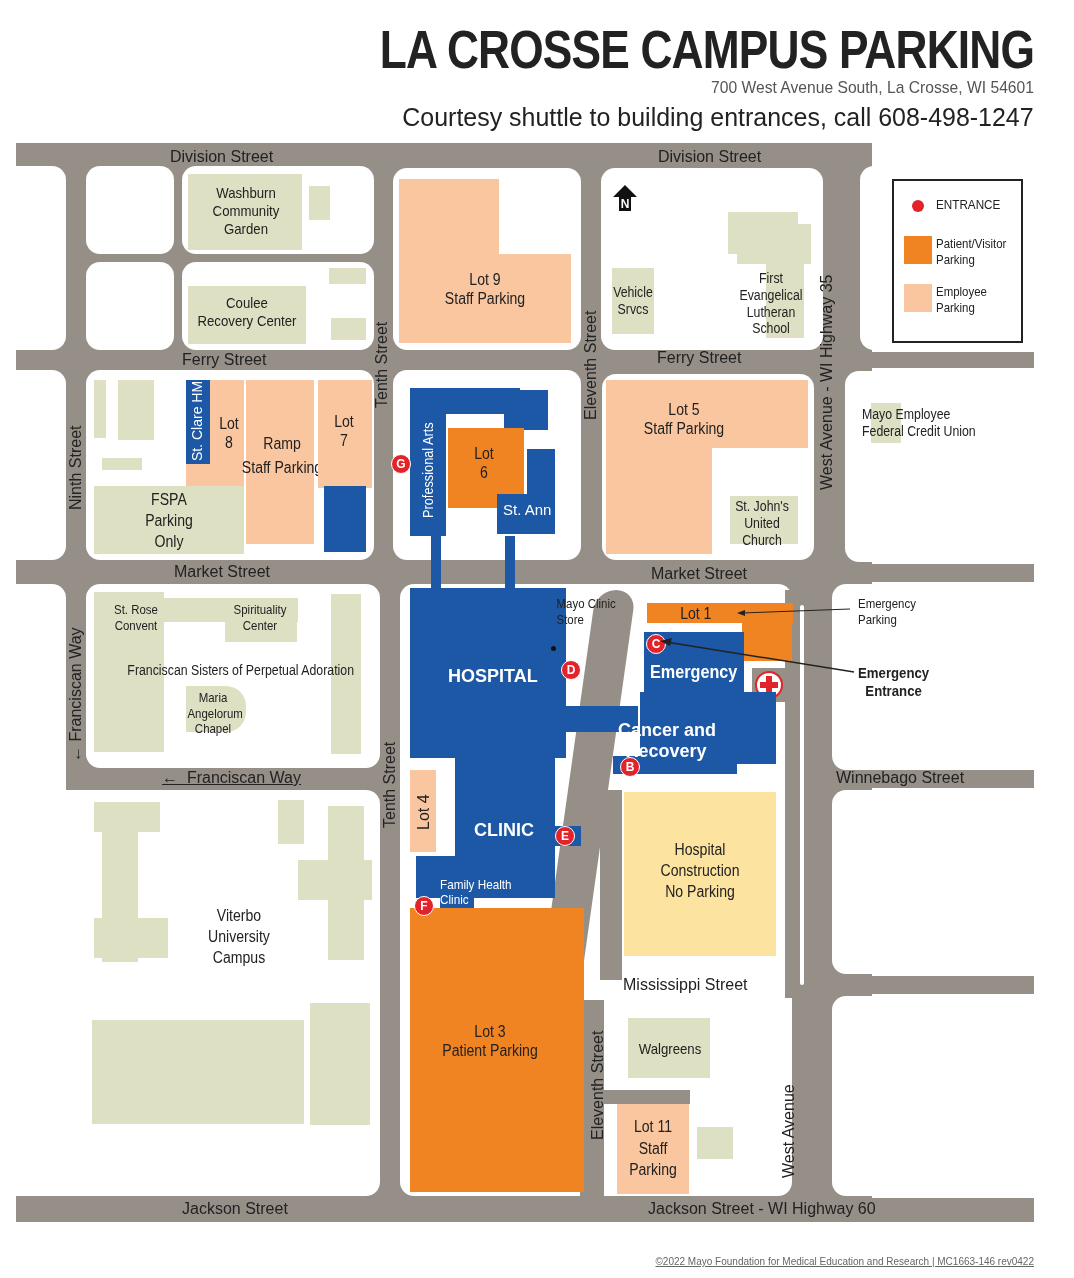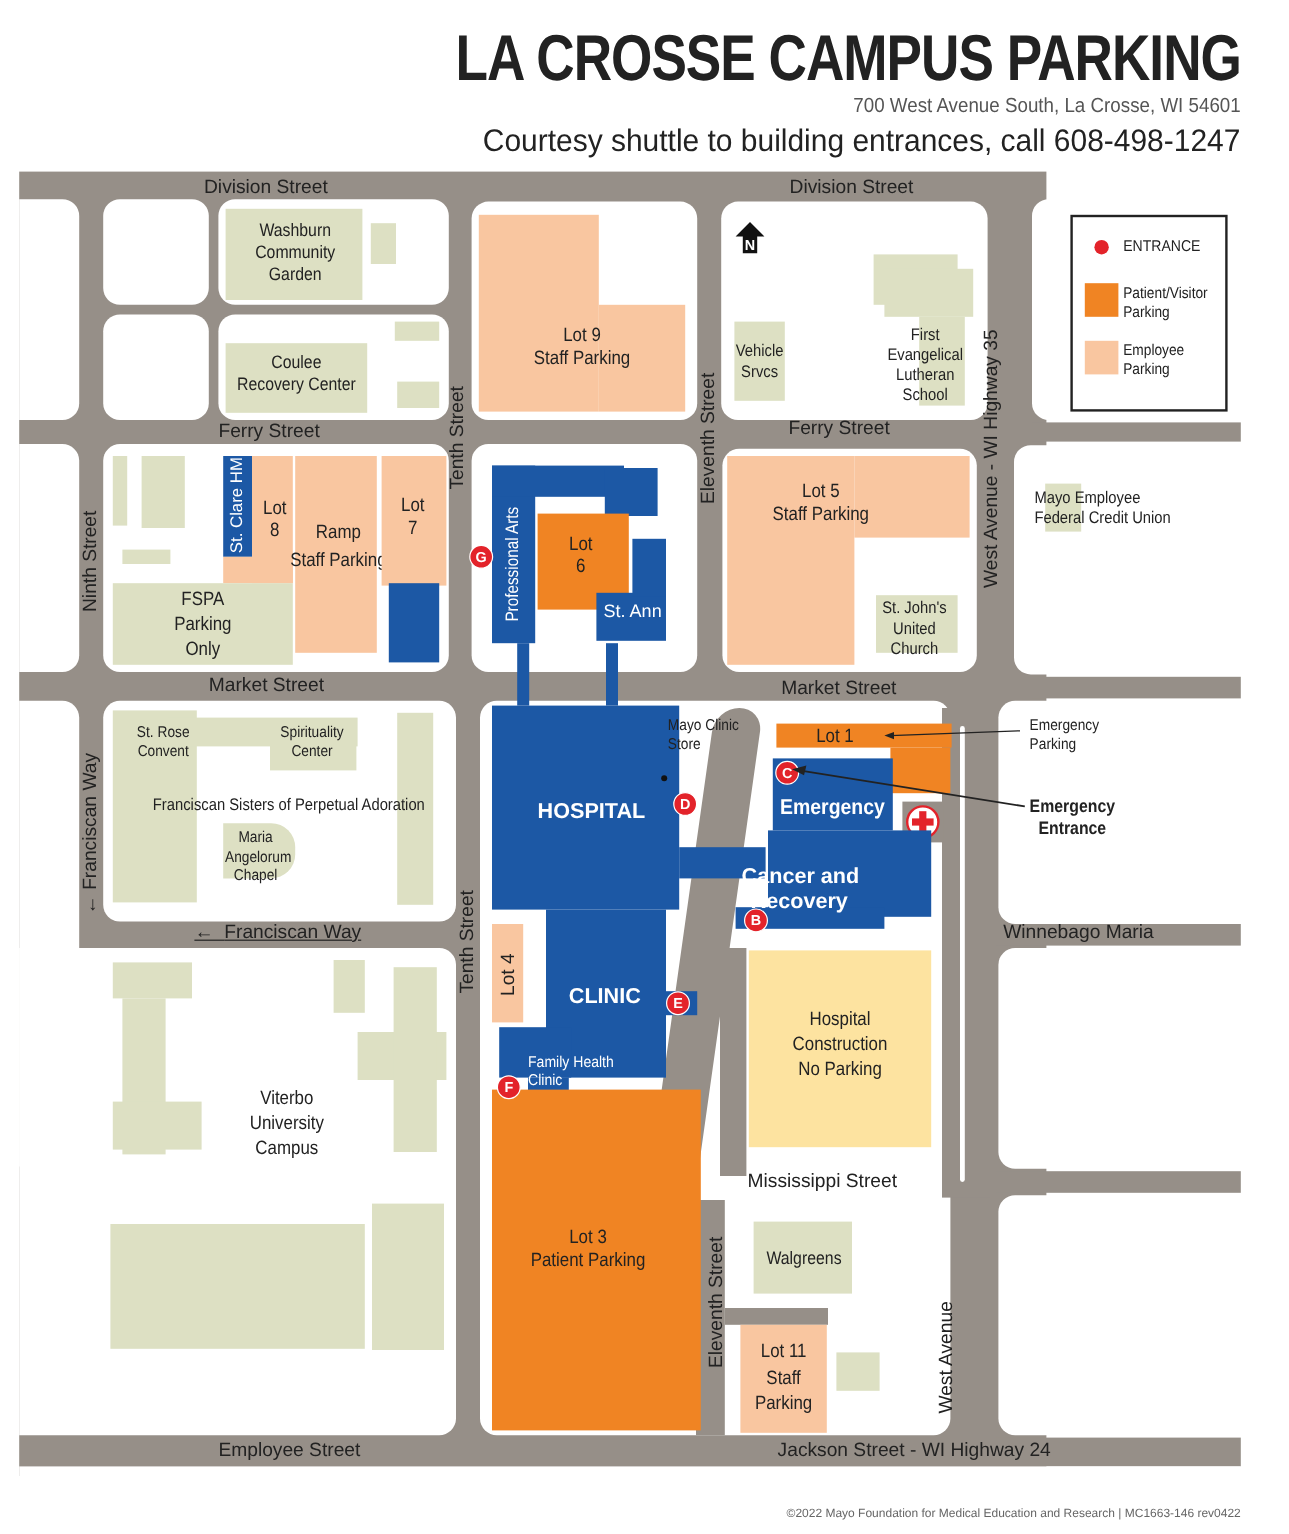--- a/index.html
+++ b/index.html
@@ -14,21 +14,21 @@
   .emp{background:#f9c6a0;position:absolute;}
   .pat{background:#f08423;position:absolute;}
   .mayo{background:#1c58a5;position:absolute;}
   .cons{background:#fde3a0;position:absolute;}
   .lbl{position:absolute;font-size:15px;color:#222;text-align:center;line-height:1.2;white-space:nowrap;transform:scaleX(0.88);}
   .slbl{position:absolute;font-size:16px;color:#222;white-space:nowrap;}
   .vert{transform:rotate(-90deg);transform-origin:left top;}
   .wlbl{position:absolute;color:#fff;font-weight:bold;text-align:center;white-space:nowrap;line-height:1.15;}
   .ent{position:absolute;width:18px;height:18px;border-radius:50%;background:#e3232a;color:#fff;font-size:12px;font-weight:bold;text-align:center;line-height:18px;border:1px solid #fff;}
   .legend{left:892px;top:179px;width:127px;height:160px;border:2px solid #222;background:#fff;}
-  .footer{right:40px;top:1256px;font-size:10px;color:#666;white-space:nowrap;}
+  .footer{right:40px;top:1256px;font-size:10px;color:#666;white-space:nowrap;text-decoration:underline;}
 </style>
 </head>
 <body>
 
 <div class="abs title">LA CROSSE CAMPUS PARKING</div>
 <div class="abs addr">700 West Avenue South, La Crosse, WI 54601</div>
 <div class="abs shuttle">Courtesy shuttle to building entrances, call 608-498-1247</div>
 
 <div class="abs" style="left:0;top:0;width:1074px;height:1278px;">
 
@@ -71,24 +71,24 @@
   <div class="road" style="left:604px;top:1090px;width:86px;height:14px;"></div>
 
   <div class="slbl" style="left:170px;top:148px;">Division  Street</div>
   <div class="slbl" style="left:658px;top:148px;">Division  Street</div>
   <div class="slbl" style="left:182px;top:351px;">Ferry Street</div>
   <div class="slbl" style="left:657px;top:349px;">Ferry Street</div>
   <div class="slbl" style="left:174px;top:563px;">Market Street</div>
   <div class="slbl" style="left:651px;top:565px;">Market Street</div>
   <div class="slbl" style="left:162px;top:769px;text-decoration:underline;"><span>←&nbsp;&nbsp;</span><span>Franciscan Way</span></div>
   <div class="slbl vert" style="left:67px;top:762px;"><span>←&nbsp;</span><span>Franciscan Way</span></div>
-  <div class="slbl" style="left:836px;top:769px;">Winnebago Maria</div>
+  <div class="slbl" style="left:836px;top:769px;">Winnebago Street</div>
   <div class="slbl" style="left:623px;top:976px;">Mississippi Street</div>
-  <div class="slbl" style="left:182px;top:1200px;">Employee Street</div>
-  <div class="slbl" style="left:648px;top:1200px;">Jackson Street - WI Highway 24</div>
+  <div class="slbl" style="left:182px;top:1200px;">Jackson Street</div>
+  <div class="slbl" style="left:648px;top:1200px;">Jackson Street - WI Highway 60</div>
   <div class="slbl vert" style="left:67px;top:510px;">Ninth Street</div>
   <div class="slbl vert" style="left:373px;top:408px;">Tenth Street</div>
   <div class="slbl vert" style="left:381px;top:828px;">Tenth Street</div>
   <div class="slbl vert" style="left:582px;top:420px;">Eleventh Street</div>
   <div class="slbl vert" style="left:589px;top:1140px;">Eleventh Street</div>
   <div class="slbl vert" style="left:818px;top:490px;">West Avenue  -  WI Highway 35</div>
   <div class="slbl vert" style="left:780px;top:1178px;">West Avenue</div>
 
   <div class="bldg" style="left:188px;top:174px;width:114px;height:76px;"></div>
   <div class="lbl" style="left:196px;top:184px;width:100px;"><span>Washburn</span><br><span>Community</span><br><span>Garden</span></div>

